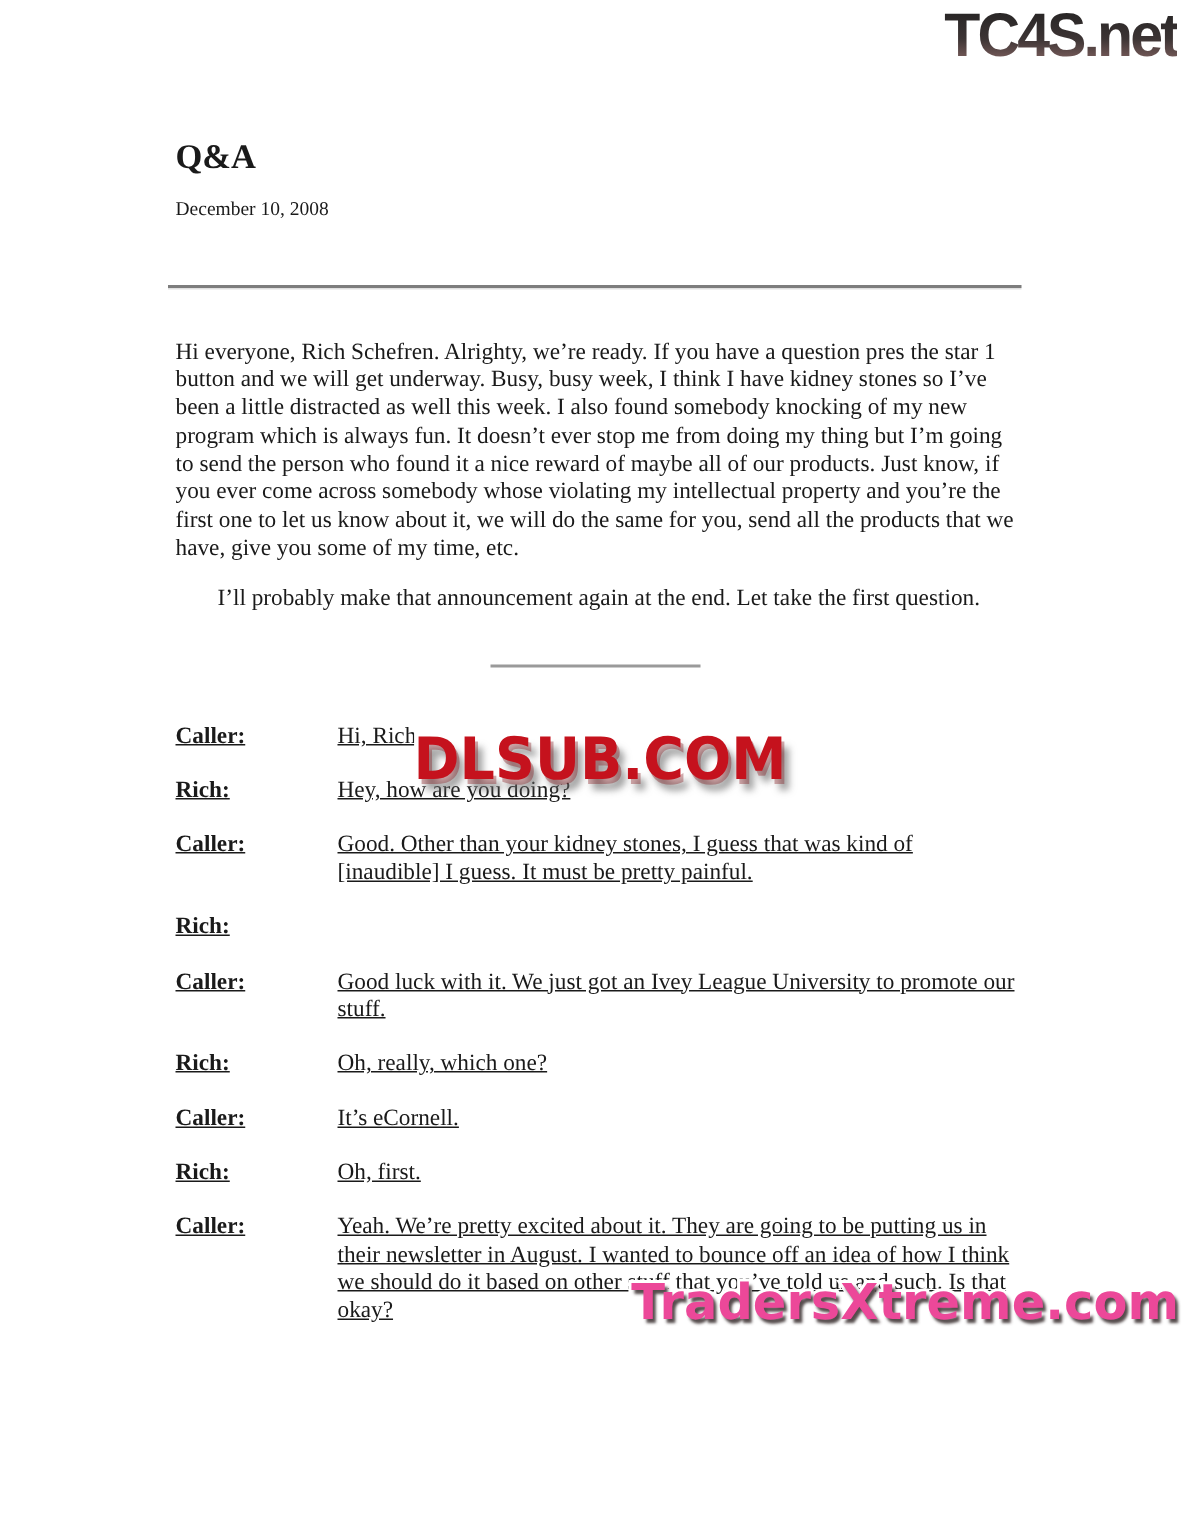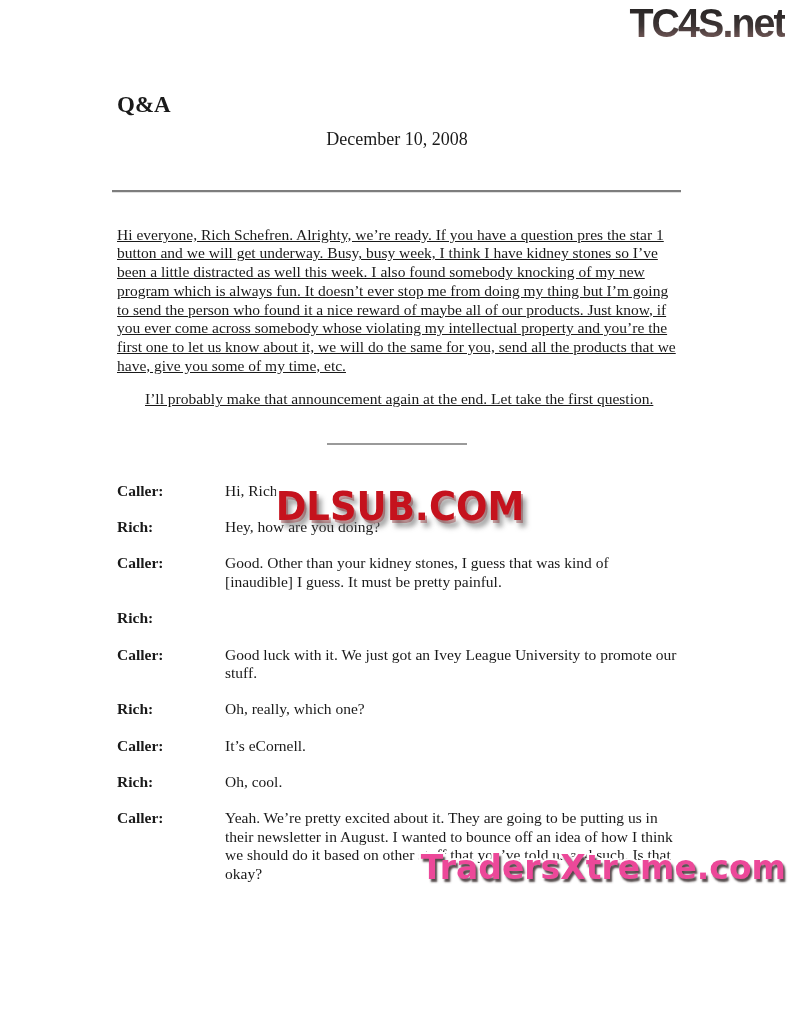--- a/index.html
+++ b/index.html
@@ -26,36 +26,36 @@
   
   .content{
     position:absolute;left:117px;top:0;width:560px;
     font-size:15.5px;line-height:18.7px;
   }
   .doc-title{
     margin:0;padding-top:92px;
     text-align:left;font-size:23px;font-weight:bold;line-height:26px;
   }
   .doc-date{
-    margin:12px 0 1px 0;text-align:center;font-size:18px;
+    margin:12px 0 1px 0;text-align:left;font-size:13px;
   }
   .rule-long{
     border:none;border-top:2px solid #7d7d7d;
     margin:41px 0 0 -5px;width:569px;height:0;
     box-shadow:0 1px 0 rgba(0,0,0,.12);
   }
-  .para{margin:34px 0 0 0;text-decoration:underline;}
+  .para{margin:34px 0 0 0;}
   .para + .para{margin-top:15px;margin-left:28px;}
   .rule-short{
     border:none;border-top:2px solid #9a9a9a;
     width:140px;margin:34px auto 0 auto;height:0;
   }
 
   
-  .dialogue{margin-top:37px;}
+  .dialogue{margin-top:37px;text-decoration:underline;}
   .dlg-row{display:flex;margin-bottom:17.5px;}
   .dlg-speaker{width:108px;flex:0 0 108px;font-weight:bold;}
   .dlg-text{flex:1;}
 
   
   .watermark{
     position:absolute;left:252px;top:484px;width:296px;height:44px;
     display:flex;align-items:center;justify-content:center;
     font-family:"DejaVu Sans","Liberation Sans",sans-serif;
     font-weight:bold;font-size:37px;letter-spacing:0px;
@@ -120,21 +120,21 @@
       <div class="dlg-row">
         <span class="dlg-speaker">Rich:</span>
         <div class="dlg-text">Oh, really, which one?</div>
       </div>
       <div class="dlg-row">
         <span class="dlg-speaker">Caller:</span>
         <div class="dlg-text">It’s eCornell.</div>
       </div>
       <div class="dlg-row">
         <span class="dlg-speaker">Rich:</span>
-        <div class="dlg-text">Oh, cool.</div>
+        <div class="dlg-text">Oh, first.</div>
       </div>
       <div class="dlg-row">
         <span class="dlg-speaker">Caller:</span>
         <div class="dlg-text">Yeah. We’re pretty excited about it. They are going to be putting us in their newsletter in August. I wanted to bounce off an idea of how I think we should do it based on other stuff that you’ve told us and such. Is that okay?</div>
       </div>
     </div>
   </div>
 
   <div class="watermark">DLSUB.COM</div>
 

